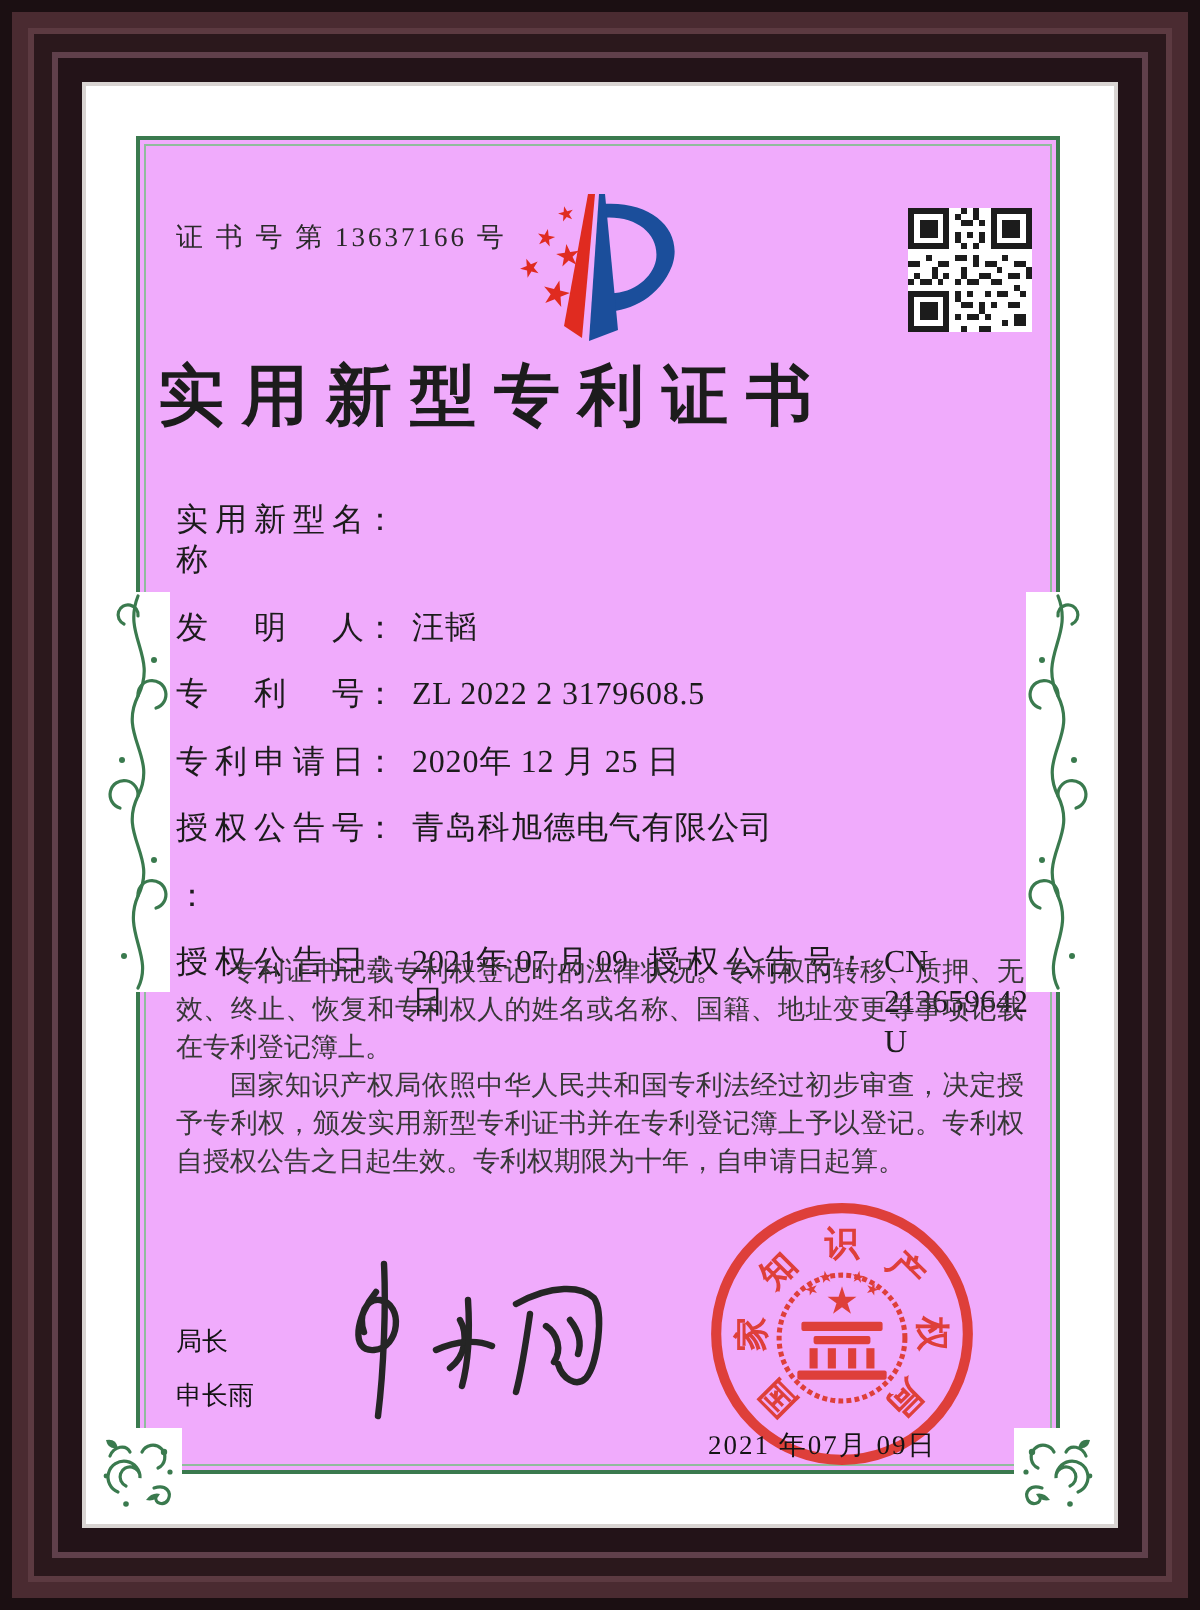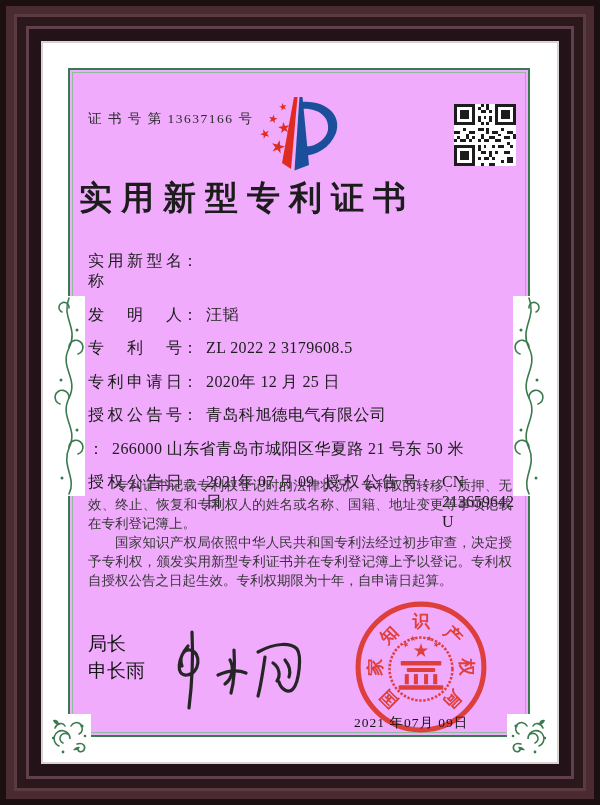--- a/index.html
+++ b/index.html
@@ -28,22 +28,22 @@
   .fields{position:absolute;top:181px;left:18px;right:16px;}
   .frow{display:flex;font-size:16px;color:#1c1c1c;line-height:20px;margin-bottom:13.5px;}
   .lab{display:inline-block;width:94px;flex:none;text-align:justify;text-align-last:justify;}
   .colon{flex:none;margin-right:8px;}
   .val{flex:1;letter-spacing:0.4px;}
   .pair{display:flex;}
   .pair.first{width:236px;flex:none;}
   .paras{position:absolute;top:406px;left:18px;right:16px;font-size:13.5px;line-height:19px;
          color:#383838;text-align:justify;}
   .paras p{margin:0;text-indent:2em;}
-  .signer{position:absolute;left:18px;top:560px;font-family:"Liberation Sans","DejaVu Sans",sans-serif;
-          font-size:19px;font-weight:500;color:#141414;line-height:27px;}
+  .signer{position:absolute;left:18px;top:587px;font-family:"Liberation Sans","DejaVu Sans",sans-serif;
+          font-size:13px;font-weight:500;color:#141414;line-height:27px;}
   .sig{position:absolute;left:88px;top:552px;}
   .seal{position:absolute;left:282px;top:528px;width:138px;height:138px;opacity:.93;}
   .seal-date{position:absolute;left:284px;top:644px;font-size:13.5px;color:#141414;
              letter-spacing:1px;z-index:4;}
   .orn{position:absolute;}
   .orn.bl{left:-21px;bottom:-21px;}
   .orn.br{right:-21px;bottom:-21px;}
   .orn.ml{left:-17px;top:226px;}
   .orn.mr{right:-17px;top:226px;}
   .gr{stroke:#3a7a4e;fill:none;stroke-width:1.6;stroke-linecap:round;}
@@ -157,21 +157,20 @@
           <span class="colon">：</span>
           <span class="val">2020年 12 月 25 日</span>
       </div>
       <div class="frow">
         <span class="lab">授权公告号</span>
           <span class="colon">：</span>
           <span class="val">青岛科旭德电气有限公司</span>
       </div>
       <div class="frow">
           <span class="colon">：</span>
-          <span class="val">266000 山东省青岛市城阳区华夏路 21 号东 50 米</span>
       </div>
       <div class="frow">
         <span class="pair first">
           <span class="lab">授权公告日</span>
             <span class="colon">：</span>
             <span>2021年 07 月 09 日</span>
         </span>
         <span class="pair">
           <span class="lab">授权公告号</span>
             <span class="colon">：</span>

